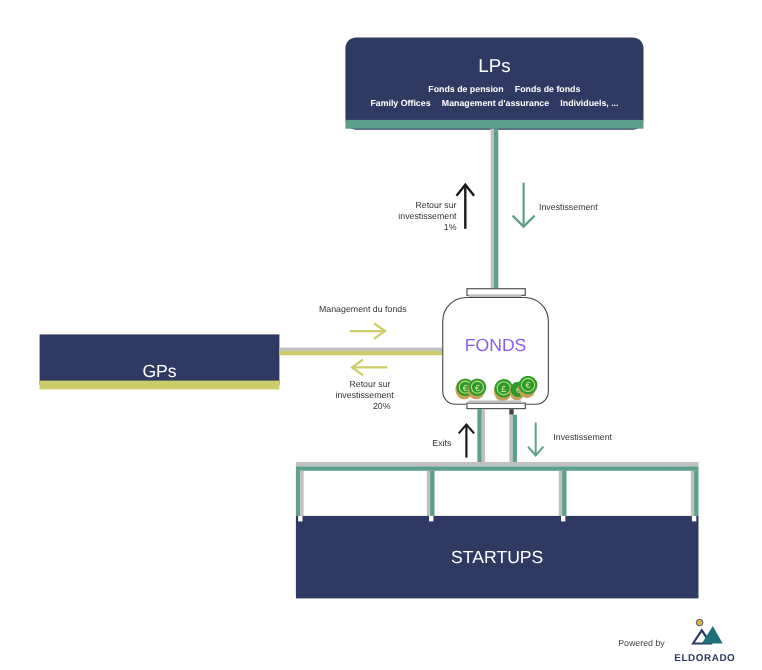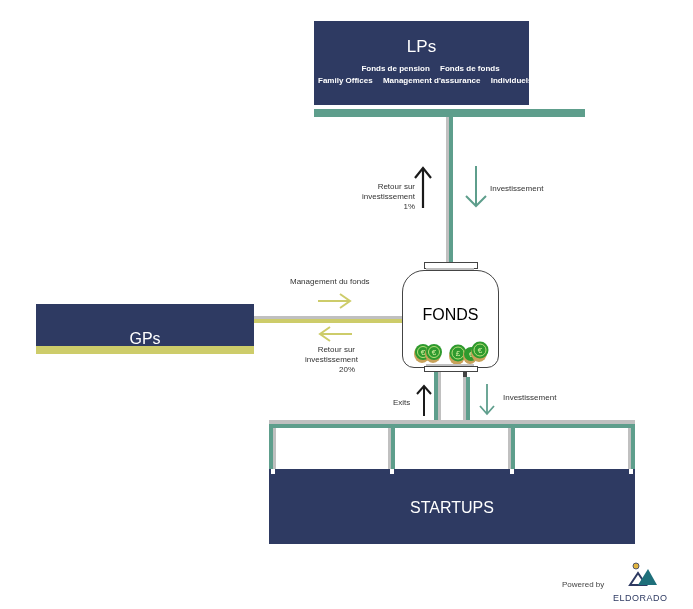--- a/index.html
+++ b/index.html
@@ -12,21 +12,21 @@
   .sub span { margin:0 4px; }
   .label { position:absolute; font-size:8px; color:#333333; text-align:right; line-height:10px; white-space:nowrap; }
   .grey { background:#c0c0c0; }
   .teal { background:#5e9e8c; }
   .olive { background:#cdcc6a; }
   svg { position:absolute; overflow:visible; }
 </style>
 </head>
 <body>
 
-<div class="abs navy" style="left:314px;top:21px;width:215px;height:84px;">
+<div class="abs navy" style="left:314px;top:34px;width:271px;height:84px;border-radius:10px;">
   <div class="box-title" style="top:16px;font-size:17px;">LPs</div>
   <div class="box-title sub" style="top:43px;padding-left:18px;">
     <span>Fonds de pension</span>
     <span>Fonds de fonds</span>
   </div>
   <div class="box-title sub" style="top:55px;">
     <span>Family Offices</span>
     <span>Management d'assurance</span>
     <span>Individuels, ...</span>
   </div>
@@ -70,21 +70,21 @@
 </svg>
 <div class="label" style="left:305px;top:345px;width:50px;">
   <div>Retour sur</div>
   <div>investissement</div>
   <div>20%</div>
 </div>
 
 <div class="abs" style="left:424px;top:262px;width:52px;height:5px;border:1px solid #444;background:#fff;"></div>
 <div class="abs" style="left:426px;top:268px;width:48px;height:2px;background:#c0c0c0;"></div>
 <div class="abs" style="left:402px;top:270px;width:95px;height:96px;border:1px solid #444;border-radius:22px 22px 12px 12px;background:#fff;"></div>
-<div class="abs" style="left:402px;top:306px;width:97px;text-align:center;font-size:16px;color:#000000;">FONDS</div>
+<div class="abs" style="left:402px;top:306px;width:97px;text-align:center;font-size:16px;color:#8b5cf6;">FONDS</div>
 
 <svg style="left:410px;top:340px;" width="85" height="26">
   <g>
     <ellipse cx="12" cy="14" rx="8" ry="9" fill="#c9a25a"></ellipse>
     <circle cx="13" cy="12" r="8" fill="#2e9a2e"></circle>
     <circle cx="13" cy="12" r="5.5" fill="none" stroke="#b8e07a" stroke-width="1"></circle>
     <text x="13" y="15" font-size="8" text-anchor="middle" fill="#d8f0a0" font-family="Liberation Sans, sans-serif">€</text>
   </g>
   <g>
     <ellipse cx="23" cy="14" rx="8" ry="9" fill="#c9a25a"></ellipse>
@@ -150,13 +150,13 @@
 <div class="abs" style="left:390px;top:469px;width:4px;height:5px;background:#fff;"></div>
 <div class="abs" style="left:510px;top:469px;width:4px;height:5px;background:#fff;"></div>
 <div class="abs" style="left:629px;top:469px;width:4px;height:5px;background:#fff;"></div>
 
 <div class="label" style="left:562px;top:580px;color:#444;">Powered by</div>
 <svg style="left:628px;top:562px;" width="30" height="24">
   <circle cx="8" cy="4" r="3" fill="#e0b440" stroke="#2e3a62" stroke-width="0.8"></circle>
   <polygon points="2,23 10,11 18,23" fill="none" stroke="#2e3a62" stroke-width="2"></polygon>
   <polygon points="10,23 20,7 29,23" fill="#1e6f7a"></polygon>
 </svg>
-<div class="abs" style="left:613px;top:593px;font-size:9px;font-weight:normal;color:#2e3a62;letter-spacing:0.5px;">ELDORADO</div>
+<div class="abs" style="left:613px;top:593px;font-size:9px;font-weight:bold;color:#2e3a62;letter-spacing:0.5px;">ELDORADO</div>
 
 </body></html>

